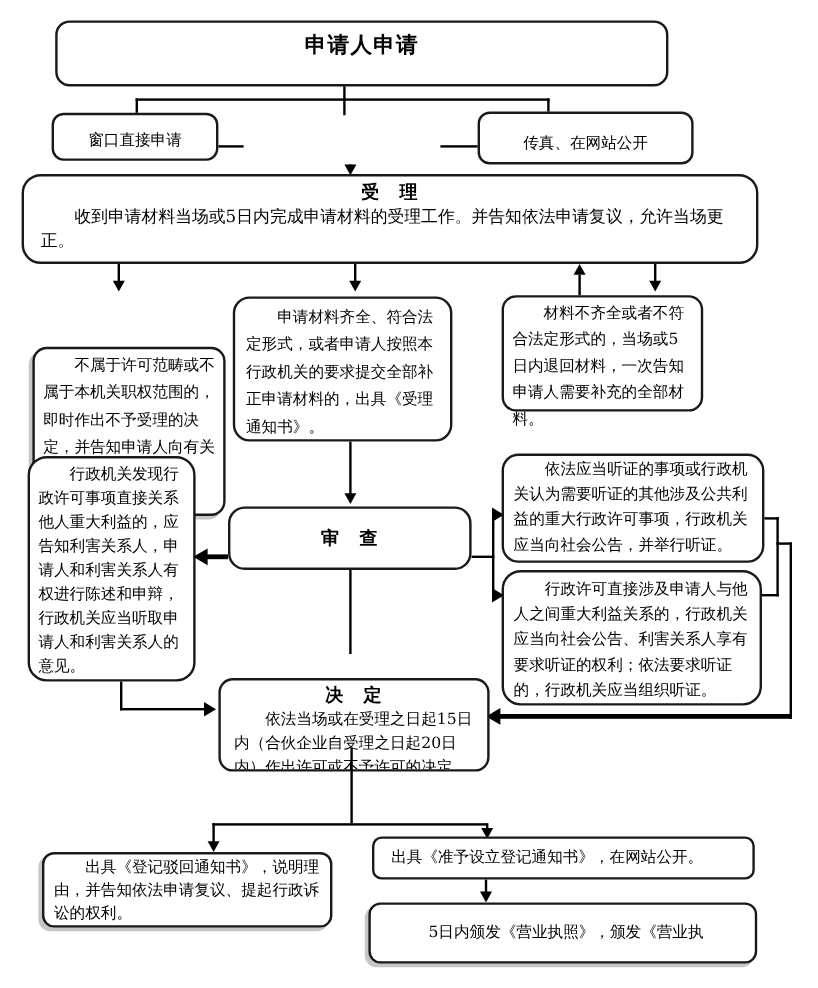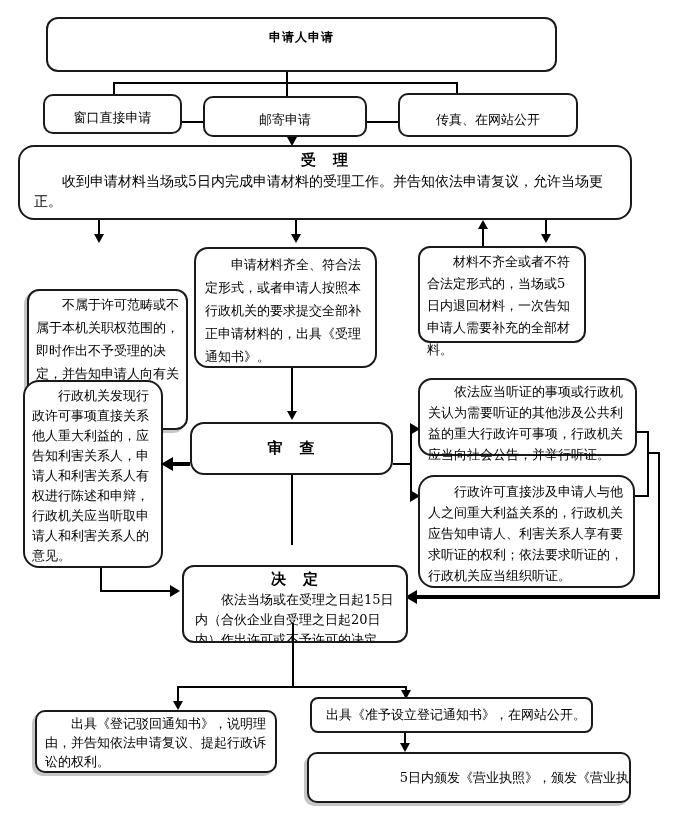--- a/index.html
+++ b/index.html
@@ -20,33 +20,30 @@
   .al{border-top:7px solid transparent;border-bottom:7px solid transparent;border-right:12px solid #000;}
   .ar{border-top:6px solid transparent;border-bottom:6px solid transparent;border-left:10px solid #000;}
   .clip1{white-space:nowrap;overflow:hidden;}
 </style>
 </head>
 <body>
 
 <div class="stage">
 
   <div class="box" style="left:46px;top:17px;width:511px;height:55px;border-radius:12px;">
-    <div class="ttl" style="margin-top:8px;font-size:12px;">申请人申请</div>
+    <div class="ttl" style="margin-top:8px;font-size:18px;">申请人申请</div>
   </div>
 
   <div class="vl" style="left:286px;top:72px;height:24px;"></div>
   <div class="hl" style="left:113px;top:82px;width:345px;"></div>
   <div class="vl" style="left:113px;top:82px;height:12px;"></div>
   <div class="vl" style="left:456px;top:82px;height:11px;"></div>
 
   <div class="box" style="left:43px;top:94px;width:139px;height:40px;border-radius:10px;display:flex;align-items:flex-end;justify-content:center;padding-bottom:4px;">
     <span>窗口直接申请</span>
-  </div>
-  <div class="box" style="left:203px;top:96px;width:164px;height:41px;border-radius:10px;display:flex;align-items:flex-end;justify-content:center;padding-bottom:5px;">
-    <span>邮寄申请</span>
   </div>
   <div class="box" style="left:398px;top:93px;width:180px;height:44px;border-radius:10px;display:flex;align-items:flex-end;justify-content:center;padding-bottom:5px;">
     <span>传真、在网站公开</span>
   </div>
   <div class="hl" style="left:182px;top:121px;width:21px;"></div>
   <div class="hl" style="left:367px;top:121px;width:31px;"></div>
 
   <div class="vl" style="left:291px;top:137px;height:3px;"></div>
   <div class="ad" style="left:287px;top:137px;"></div>
 
@@ -86,25 +83,25 @@
   </div>
 
   <div class="hl thk" style="left:172px;top:462px;width:18px;"></div>
   <div class="al" style="left:161px;top:457px;"></div>
 
   <div class="hl" style="left:393px;top:463px;width:19px;"></div>
   <div class="vl" style="left:410px;top:429px;height:68px;"></div>
   <div class="ar" style="left:410px;top:423px;"></div>
   <div class="ar" style="left:410px;top:490px;"></div>
 
-  <div class="box" style="left:418px;top:378px;width:219px;height:78px;border-radius:14px;padding:1px 8px;line-height:21px;">
+  <div class="box" style="left:418px;top:378px;width:219px;height:91px;border-radius:14px;padding:1px 8px;line-height:21px;">
     <div class="bd">依法应当听证的事项或行政机关认为需要听证的其他涉及公共利益的重大行政许可事项，行政机关应当向社会公告，并举行听证。</div>
   </div>
   <div class="box" style="left:418px;top:475px;width:217px;height:113px;border-radius:16px;padding:4px 8px;line-height:21px;">
-    <div class="bd">行政许可直接涉及申请人与他人之间重大利益关系的，行政机关应告知申请人、利害关系人享有要求听证的权利；依法要求听证的，行政机关应当组织听证。</div>
+    <div class="bd">行政许可直接涉及申请人与他人之间重大利益关系的，行政机关应当向社会公告、利害关系人享有要求听证的权利；依法要求听证的，行政机关应当组织听证。</div>
   </div>
 
   <div class="hl" style="left:637px;top:431px;width:12px;"></div>
   <div class="vl" style="left:647px;top:431px;height:66px;"></div>
   <div class="hl" style="left:635px;top:495px;width:14px;"></div>
   <div class="hl" style="left:647px;top:452px;width:13px;"></div>
   <div class="vl" style="left:658px;top:452px;height:147px;"></div>
   <div class="hl thk" style="left:416px;top:595px;width:244px;"></div>
   <div class="al" style="left:405px;top:590px;"></div>
 
@@ -123,24 +120,24 @@
   <div class="hl" style="left:177px;top:686px;width:229px;"></div>
   <div class="vl" style="left:177px;top:686px;height:16px;"></div>
   <div class="ad" style="left:173px;top:701px;"></div>
   <div class="vl" style="left:405px;top:686px;height:5px;"></div>
   <div class="ad" style="left:401px;top:690px;"></div>
 
   <div class="box shadow" style="left:35px;top:710px;width:242px;height:63px;border-radius:10px;padding:2px 8px;line-height:19px;overflow:hidden;">
     <div class="bd">出具《登记驳回通知书》，说明理由，并告知依法申请复议、提起行政诉讼的权利。</div>
   </div>
 
-  <div class="box" style="left:310px;top:697px;width:283px;height:36px;border-radius:8px;">
+  <div class="box" style="left:310px;top:697px;width:319px;height:36px;border-radius:8px;">
     <div class="clip1" style="padding-left:14px;line-height:32px;">出具《准予设立登记通知书》，在网站公开。</div>
   </div>
 
   <div class="vl" style="left:404px;top:733px;height:12px;"></div>
   <div class="ad" style="left:400px;top:743px;"></div>
 
   <div class="box shadow" style="left:307px;top:752px;width:324px;height:51px;border-radius:10px;">
-    <div class="clip1" style="padding-left:48px;line-height:47px;text-align:right;">5日内颁发《营业执照》，颁发《营业执</div>
+    <div class="clip1" style="padding-left:48px;line-height:47px;">5日内颁发《营业执照》，颁发《营业执</div>
   </div>
 
 </div>
 
 </body></html>

